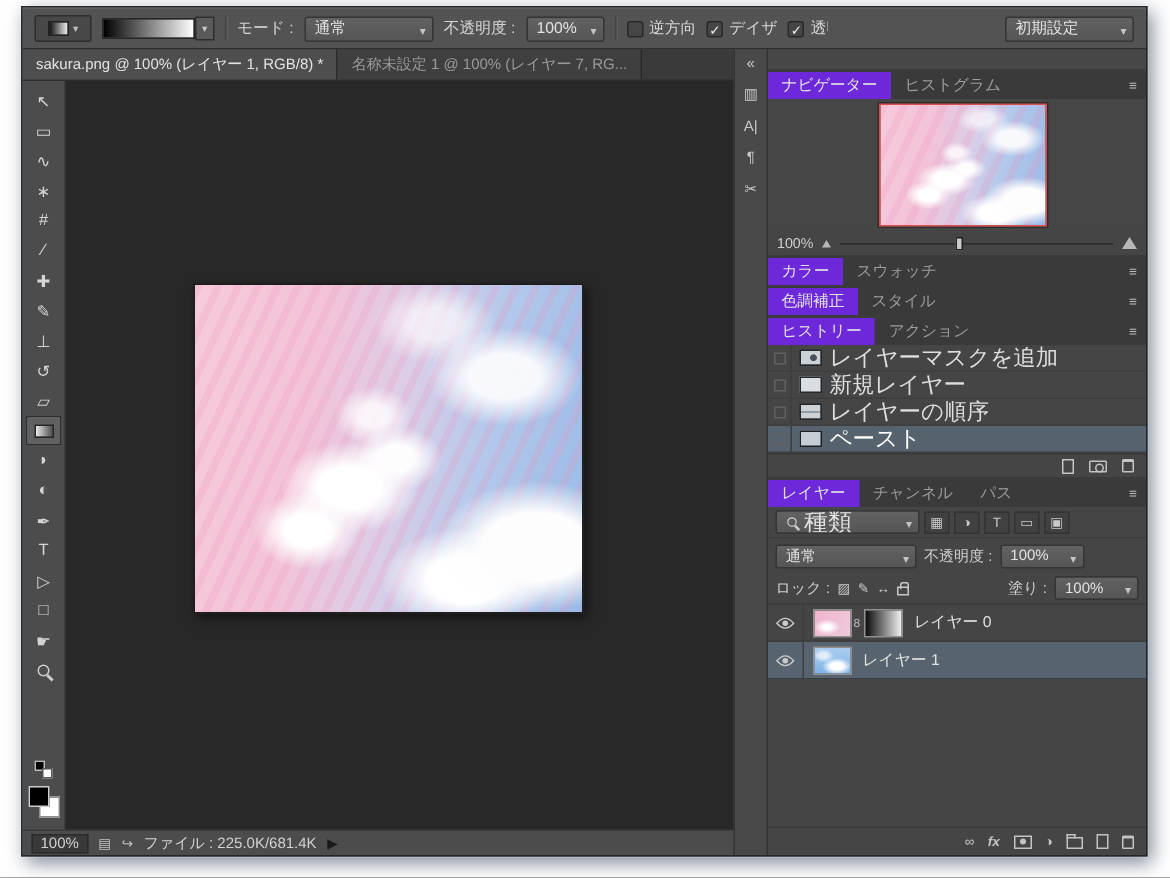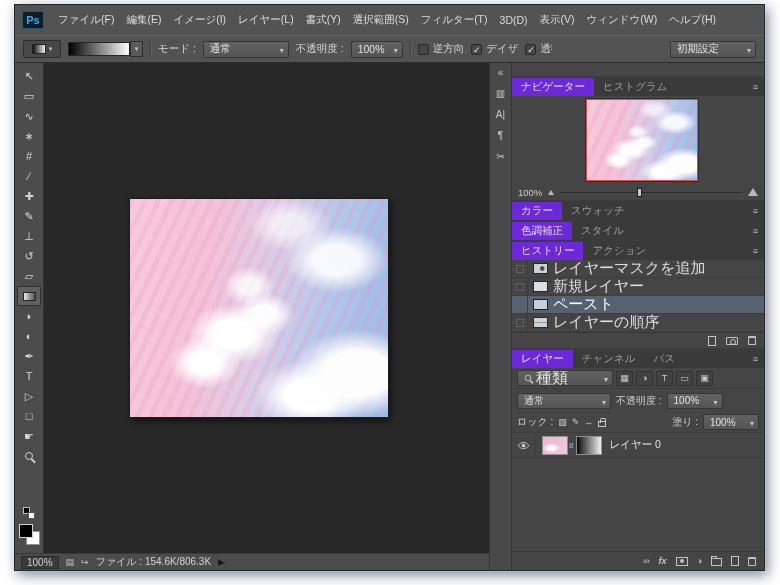--- a/index.html
+++ b/index.html
@@ -164,37 +164,20 @@
   .icon-folder::before{content:"";position:absolute;left:-1px;top:-3px;width:4px;height:2px;
     border:1px solid #c4c4c4;border-bottom:none}
   .icon-newdoc{width:8px;height:10px;border:1px solid #c4c4c4}
 </style>
 </head>
 <body>
 
 <div class="desktop">
   <div class="window">
 
-    <div class="menubar">
-      <div class="ps-logo">Ps</div>
-      <div class="menu-items">
-
-      <div class="menu-item">ファイル(F)</div>
-          <div class="menu-item">編集(E)</div>
-          <div class="menu-item">イメージ(I)</div>
-          <div class="menu-item">レイヤー(L)</div>
-          <div class="menu-item">書式(Y)</div>
-          <div class="menu-item">選択範囲(S)</div>
-          <div class="menu-item">フィルター(T)</div>
-          <div class="menu-item">3D(D)</div>
-          <div class="menu-item">表示(V)</div>
-          <div class="menu-item">ウィンドウ(W)</div>
-          <div class="menu-item">ヘルプ(H)</div>
-        </div>
-    </div>
 
     <div class="optionsbar">
       <div class="tool-preset">
         <span class="tp-chip"></span>
         <span class="tp-arrow">▾</span>
       </div>
       <div class="grad-picker">
         <span class="grad-sample"></span>
         <span class="grad-dd">▾</span>
       </div>
@@ -222,20 +205,24 @@
       </div>
       <div class="spacer"></div>
       <div class="dd w-ws">
           <span>初期設定</span>
         </div>
     </div>
 
     <div class="workarea">
 
       <div class="left-region">
+        <div class="tabbar">
+          <div class="doc-tab active">sakura.png @ 100% (レイヤー 1, RGB/8) *</div>
+          <div class="doc-tab inactive">名称未設定 1 @ 100% (レイヤー 7, RG...</div>
+        </div>
 
         <div class="canvas-row">
           <div class="toolbar">
             <div class="tool">↖</div>
             <div class="tool">▭</div>
             <div class="tool">∿</div>
             <div class="tool">∗</div>
             <div class="tool">#</div>
             <div class="tool">∕</div>
             <div class="tool">✚</div>
@@ -270,21 +257,21 @@
 
           <div class="canvas">
             <div class="doc-image sakura-art"></div>
           </div>
         </div>
 
         <div class="statusbar">
           <span class="zoom-box">100%</span>
           <span class="st-icon">▤</span>
           <span class="st-icon">↪</span>
-          <span>ファイル : 154.6K/806.3K</span>
+          <span>ファイル : 225.0K/681.4K</span>
           <span class="flyout">▶</span>
         </div>
       </div>
 
       <div class="dock-strip">
         <span class="dock-icon">«</span>
         <span class="dock-icon">▥</span>
         <span class="dock-icon">A|</span>
         <span class="dock-icon">¶</span>
         <span class="dock-icon">✂</span>
@@ -341,33 +328,33 @@
             <span class="hist-icon hi-mask"></span>
             <span>レイヤーマスクを追加</span>
           </div>
           <div class="hist-row">
             <span class="hist-check">
                 <i></i>
               </span>
             <span class="hist-icon hi-page"></span>
             <span>新規レイヤー</span>
           </div>
+          <div class="hist-row">
+            <span class="hist-check">
+                <i></i>
+              </span>
+            <span class="hist-icon hi-order"></span>
+            <span>レイヤーの順序</span>
+          </div>
           <div class="hist-row selected">
             <span class="hist-check">
                 <i></i>
               </span>
             <span class="hist-icon hi-paste"></span>
             <span>ペースト</span>
-          </div>
-          <div class="hist-row">
-            <span class="hist-check">
-                <i></i>
-              </span>
-            <span class="hist-icon hi-order"></span>
-            <span>レイヤーの順序</span>
           </div>
           <div class="hist-footer">
             <span class="icon-page"></span>
             <span class="icon-camera"></span>
             <span class="icon-trash"></span>
           </div>
         </div>
 
         <div class="pgroup layers-group">
           <div class="panel-tabs">
@@ -413,20 +400,30 @@
               <svg width="13" height="9" viewBox="0 0 14 9">
                   <path d="M1 4.5 Q7 -2.5 13 4.5 Q7 11.5 1 4.5 Z" fill="none" stroke="#cccccc"></path>
                   <circle cx="7" cy="4.5" r="2" fill="#cccccc"></circle>
                 </svg>
             </span>
             <span class="lthumb thumb-pink"></span>
             <span class="mask-link">8</span>
             <span class="lthumb thumb-mask"></span>
             <span class="layer-name">レイヤー 0</span>
           </div>
+          <div class="layer-row selected">
+            <span class="eye-cell">
+              <svg width="13" height="9" viewBox="0 0 14 9">
+                  <path d="M1 4.5 Q7 -2.5 13 4.5 Q7 11.5 1 4.5 Z" fill="none" stroke="#cccccc"></path>
+                  <circle cx="7" cy="4.5" r="2" fill="#cccccc"></circle>
+                </svg>
+            </span>
+            <span class="lthumb thumb-blue"></span>
+            <span class="layer-name">レイヤー 1</span>
+          </div>
           <div class="layer-empty"></div>
           <div class="layers-footer">
             <span class="ic">∞</span>
             <span class="ic fx">fx</span>
             <span class="icon-mask2"></span>
             <span class="ic">◑</span>
             <span class="icon-folder"></span>
             <span class="icon-newdoc"></span>
             <span class="icon-trash"></span>
           </div>

